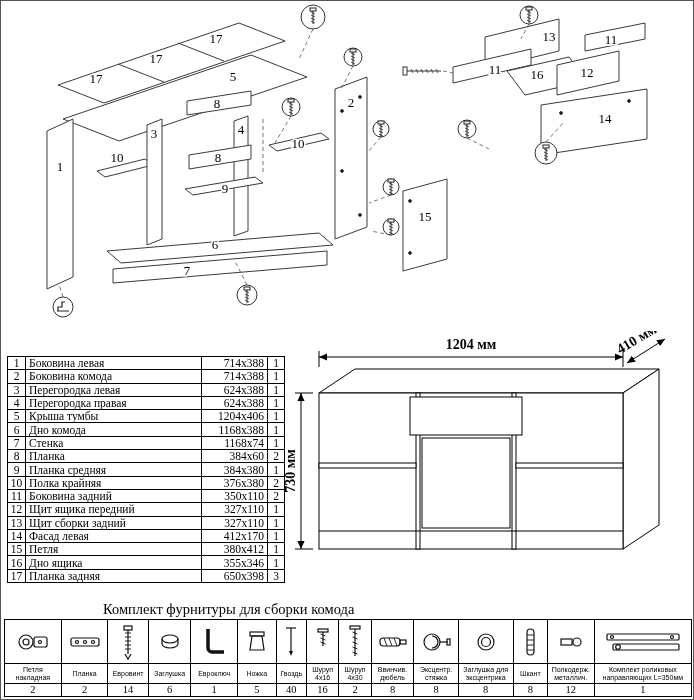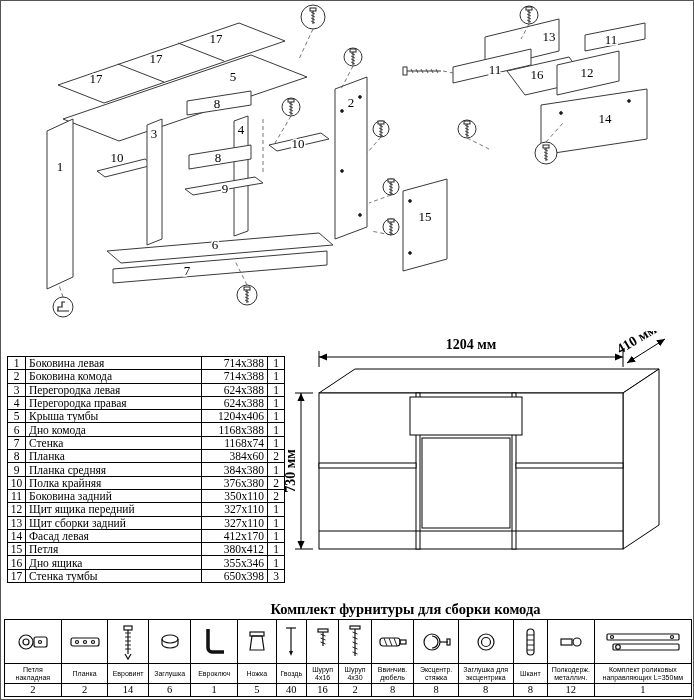--- a/index.html
+++ b/index.html
@@ -10,21 +10,21 @@
 
   
   .parts-table { position:absolute; left:6px; top:355px; width:278px; border-collapse:collapse; table-layout:fixed; font-size:11.5px; }
   .parts-table td { border:1px solid #000; height:13.3px; line-height:12px; padding:0 3px; overflow:hidden; white-space:nowrap; }
   .parts-table td.num { width:17px; text-align:center; padding:0; }
   .parts-table td.nm  { width:166px; }
   .parts-table td.size{ width:62px; text-align:right; }
   .parts-table td.qty { width:16px; text-align:center; padding:0; }
 
   
-  .hw-title { position:absolute; top:600px; left:115px; width:579px; height:17px; text-align:center; font-size:14.5px;font-weight:bold; }
+  .hw-title { position:absolute; top:600px; left:102px; width:579px; height:17px; text-align:left; font-size:14.5px; }
   .hw-table { position:absolute; left:3px; top:618px; width:688px; border-collapse:collapse; table-layout:fixed; }
   .hw-table td { border:1px solid #000; text-align:center; vertical-align:middle; overflow:hidden; }
   .hw-table tr.icons td { height:44px; padding:1px; }
   .hw-table tr.labels td { height:20px; font-size:7px; line-height:7.5px; padding:1px; font-family:"Liberation Sans", sans-serif; }
   .hw-table tr.qtys td { height:13px; font-size:10.5px; line-height:12px; }
   .hw-table svg { display:block; margin:0 auto; }
 
   svg text { user-select:none; }
 </style>
 </head>
@@ -305,21 +305,21 @@
           <td class="qty">1</td>
         </tr>
       <tr>
           <td class="num">16</td>
           <td class="nm">Дно ящика</td>
           <td class="size">355x346</td>
           <td class="qty">1</td>
         </tr>
       <tr>
           <td class="num">17</td>
-          <td class="nm">Стенка тумбы</td>
+          <td class="nm">Планка задняя</td>
           <td class="size">650x398</td>
           <td class="qty">3</td>
         </tr>
     </tbody>
   </table>
 
   <svg class="abs" style="left:284px;top:330px" width="410" height="270" viewBox="0 0 410 270">
     <defs>
       <marker id="ah" viewBox="0 0 10 10" refX="9" refY="5" markerWidth="9" markerHeight="9" orient="auto-start-reverse">
         <path d="M0,1 L9,5 L0,9 z" fill="#000"></path>

